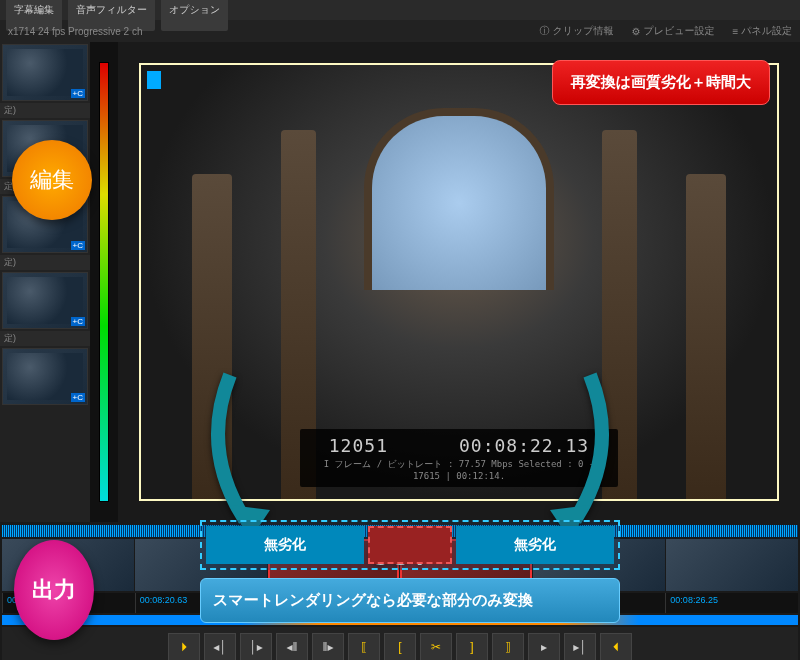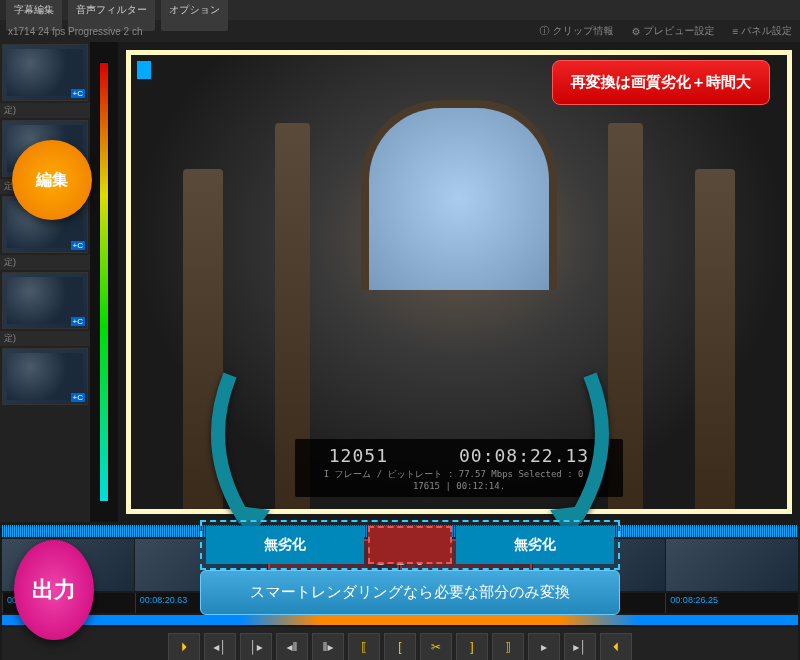--- a/index.html
+++ b/index.html
@@ -14,53 +14,53 @@
 .menus{margin-left:auto;display:flex;gap:18px;color:#888}
 .menus span{display:flex;align-items:center;gap:3px}
 .body{display:flex;height:480px}
 .rail{width:90px;background:#222;overflow:hidden}
 .thumb{height:55px;margin:2px;background:linear-gradient(135deg,#2a3a4a,#1a2a3a);border:1px solid #333;position:relative;font-size:9px;color:#888}
 .thumb .tg{position:absolute;right:2px;bottom:2px;background:#06c;color:#fff;padding:0 2px;font-size:8px}
 .thumb::before{content:"";position:absolute;inset:4px;background:radial-gradient(circle at 30% 30%,#4a5a6a 0,#1a2a3a 60%)}
 .lbl{font-size:9px;padding:1px 4px;color:#888;background:#2a2a2a}
 .meter{width:20px;background:#111;display:flex;flex-direction:column;padding:20px 4px}
 .grad{flex:1;width:8px;margin:0 auto;background:linear-gradient(#d00,#dd0 30%,#0d0 60%,#0dd);border:1px solid #000}
-.preview{flex:1;position:relative;background:#000;margin:8px;border:5px solid #fef9c3}
+.preview{flex:1;position:relative;background:#000;margin:21px;border:2px solid #fef9c3}
 .scene{position:absolute;inset:0;background:radial-gradient(ellipse at 50% 40%,#6a5a4a 0,#3a3a3a 30%,#1a1a1a 70%);overflow:hidden}
 .pillar{position:absolute;bottom:0;width:40px;background:linear-gradient(#5a4a3a,#3a2a1a);border-radius:4px 4px 0 0}
 .p1{left:8%;height:75%}
 .p2{left:22%;height:85%;width:35px}
 .p3{right:22%;height:85%;width:35px}
 .p4{right:8%;height:75%}
 .arch{position:absolute;top:10%;left:35%;right:35%;height:40%;border:8px solid #4a3a2a;border-bottom:none;border-radius:80px 80px 0 0;background:radial-gradient(#aaccee,#7799bb)}
 .flag{position:absolute;top:6px;left:6px;width:14px;height:18px;background:#0af}
 .osd{position:absolute;bottom:12px;left:50%;transform:translateX(-50%);background:rgba(0,0,0,.8);padding:6px 14px;border-radius:2px;text-align:center;font-family:monospace}
 .osd .big{font-size:18px;letter-spacing:1px}
 .osd .sml{font-size:9px;color:#888;margin-top:2px}
 .badge-red{position:absolute;top:60px;right:30px;background:linear-gradient(#e22,#c00);color:#fff;font-weight:bold;font-size:15px;padding:12px 18px;border-radius:8px;border:1px solid #f55;z-index:50}
-.badge-orange{position:absolute;top:140px;left:12px;width:80px;height:80px;border-radius:50%;background:radial-gradient(#fa0,#e70);display:flex;align-items:center;justify-content:center;color:#fff;font-size:16px;font-weight:bold;z-index:50;box-shadow:0 4px 10px rgba(0,0,0,.5)}
+.badge-orange{position:absolute;top:140px;left:12px;width:80px;height:80px;border-radius:50%;background:radial-gradient(#fa0,#e70);display:flex;align-items:center;justify-content:center;color:#fff;font-size:22px;font-weight:normal;z-index:50;box-shadow:0 4px 10px rgba(0,0,0,.5)}
 .tl{background:#1a1a1a;padding:2px}
 .strip{height:52px;display:flex;gap:1px;position:relative;margin:2px 0}
 .clip{flex:1;background:linear-gradient(135deg,#3a4a5a,#1a2a3a);position:relative;overflow:hidden}
 .clip.sel{background:linear-gradient(135deg,#8a2a2a,#5a1a1a);box-shadow:inset 0 0 0 2px #e33}
 .wave{height:12px;background:repeating-linear-gradient(90deg,#0af 0,#0af 1px,#036 1px,#036 2px);margin:1px 0}
 .ticks{height:20px;background:#111;display:flex;font-size:9px;color:#0af;position:relative}
 .tick{flex:1;border-left:1px solid #333;padding:2px 4px}
 .ruler{height:10px;background:linear-gradient(90deg,#08f 0,#08f 30%,#f80 40%,#f80 70%,#08f 80%);margin:2px 0}
 .cut-lbl{position:absolute;left:50%;top:2px;transform:translateX(-50%);color:#fff;font-size:26px;font-weight:900;letter-spacing:2px;z-index:20;text-shadow:0 0 6px #000}
 .controls{display:flex;justify-content:center;gap:4px;padding:6px;background:#222}
 .cbtn{width:30px;height:26px;background:#333;border:1px solid #444;display:flex;align-items:center;justify-content:center;color:#f90;font-size:12px}
 .cbtn.y{color:#fc0}
 .cbtn.w{color:#ccc}
 .overlay{position:absolute;left:200px;top:520px;width:420px;z-index:60}
 .dashed{display:flex;gap:4px;border:2px dashed #3cf;padding:4px;background:rgba(30,60,90,.3)}
 .seg{flex:1;text-align:center;padding:10px;color:#fff;font-weight:bold;font-size:14px}
 .seg.blue{background:#08b}
 .seg.red{background:#922;border:2px dashed #e55;flex:0 0 60px}
-.banner{background:linear-gradient(#4ad,#28b);color:#fff;font-weight:normal;font-size:15px;text-align:center;padding:12px;border-radius:6px;border:1px solid #6cf}
+.banner{margin-top:8px;background:linear-gradient(#4ad,#28b);color:#fff;font-weight:bold;font-size:15px;text-align:left;padding:12px;border-radius:6px;border:1px solid #6cf}
 .badge-pink{position:absolute;top:540px;left:14px;width:80px;height:100px;border-radius:50%;background:radial-gradient(#e4a,#c07);display:flex;align-items:center;justify-content:center;color:#fff;font-size:22px;font-weight:bold;z-index:70;box-shadow:0 4px 10px rgba(0,0,0,.5)}
 .arrow{position:absolute;z-index:55}
 .arrow svg{filter:drop-shadow(0 2px 3px rgba(0,0,0,.6))}
 </style>
 </head>
 <body>
 
 <div class="main">
 
 <div class="topbar">

